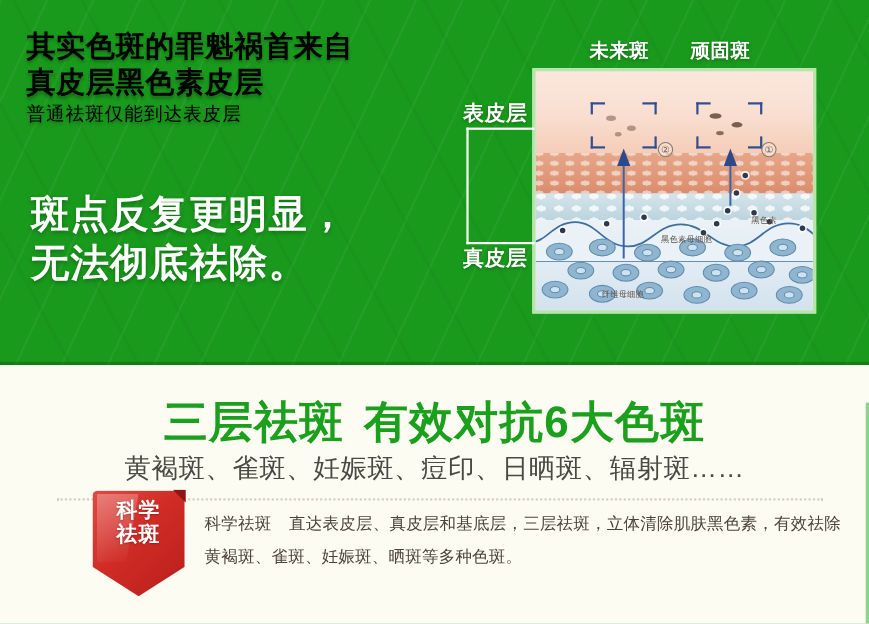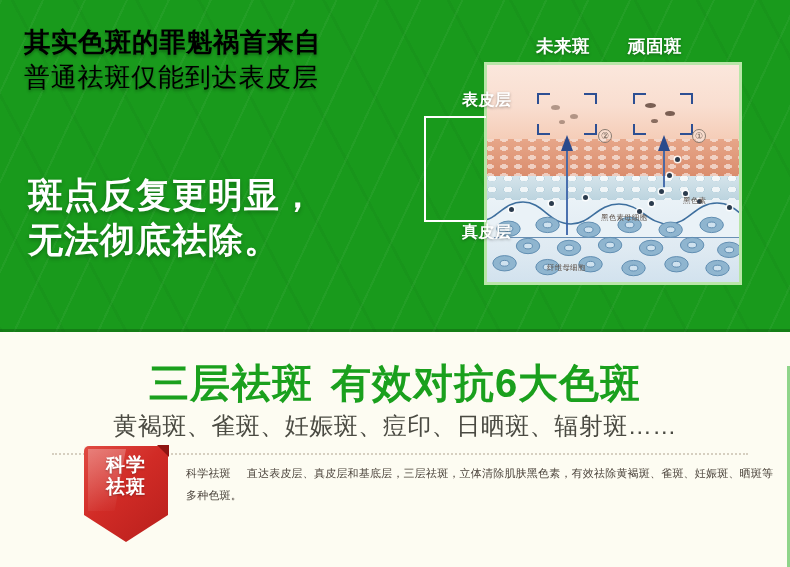--- a/index.html
+++ b/index.html
@@ -38,40 +38,39 @@
   .headline{ position:absolute; left:24px; top:27px; width:420px; z-index:3; }
   .hl-line{
     color:#000000;
     line-height:1.16;
     letter-spacing:0.5px;
     white-space:nowrap;
     text-shadow:0 2px 3px rgba(0,0,0,0.30);
   }
   .hl-1, .hl-2{ font-size:26.5px; font-weight:bold; }
   .hl-2{ margin-top:2px; }
-  .hl-3{ font-size:26px; font-weight:normal; margin-top:4px; letter-spacing:0.8px; }
+  .hl-3{ font-size:17px; font-weight:normal; margin-top:4px; letter-spacing:0.8px; }
 
   .subhead{ position:absolute; left:28px; top:173px; z-index:3; }
   .sh-line{
     color:#ffffff;
     font-size:35px;
     font-weight:bold;
     line-height:1.28;
     letter-spacing:1px;
     white-space:nowrap;
     text-shadow:0 2px 4px rgba(0,0,0,0.28);
   }
 
   
   .layer-label{
     position:absolute; z-index:4;
-    color:#ffffff; font-size:16px; font-weight:bold;
+    color:#ffffff; font-size:19px; font-weight:bold;
     letter-spacing:0.5px; white-space:nowrap;
     text-shadow:0 1px 3px rgba(0,0,0,0.35);
-    margin-left:41px;
   }
   .lbl-epidermis{ left:421px; top:90px; }
   .lbl-dermis{ left:421px; top:222px; }
   .bracket{
     position:absolute; z-index:3;
     left:424px; top:116px; width:62px; height:106px;
     border:2px solid #ffffff; border-right:none;
   }
 
   
@@ -205,33 +204,34 @@
   }
   .ribbon-text{
     position:absolute; left:0; top:8px; width:84px;
     color:#ffffff; font-size:19px; font-weight:bold; line-height:1.14;
     text-align:center; letter-spacing:1px;
     text-shadow:0 1px 2px rgba(0,0,0,0.28);
   }
 
   .body-copy{
     position:absolute; left:186px; top:462px; width:590px;
-    color:#4c443c; font-size:11px; line-height:2.0; letter-spacing:0.2px;
+    color:#4c443c; font-size:15px; line-height:2.0; letter-spacing:0.2px;
   }
   .body-copy .lead-gap{ display:inline-block; width:16px; }
 </style>
 </head>
 <body>
 
 <div id="page">
 
   <div class="green-panel">
 
     <div class="headline">
       <div class="hl-line hl-1">其实色斑的罪魁祸首来自</div>
+      <div class="hl-line hl-2">真皮层黑色素皮层</div>
       <div class="hl-line hl-3">普通祛斑仅能到达表皮层</div>
     </div>
 
     <div class="subhead">
       <div class="sh-line">斑点反复更明显，</div>
       <div class="sh-line">无法彻底祛除。</div>
     </div>
 
     <div class="spot-caption cap-future">未来斑</div>
     <div class="spot-caption cap-stubborn">顽固斑</div>

